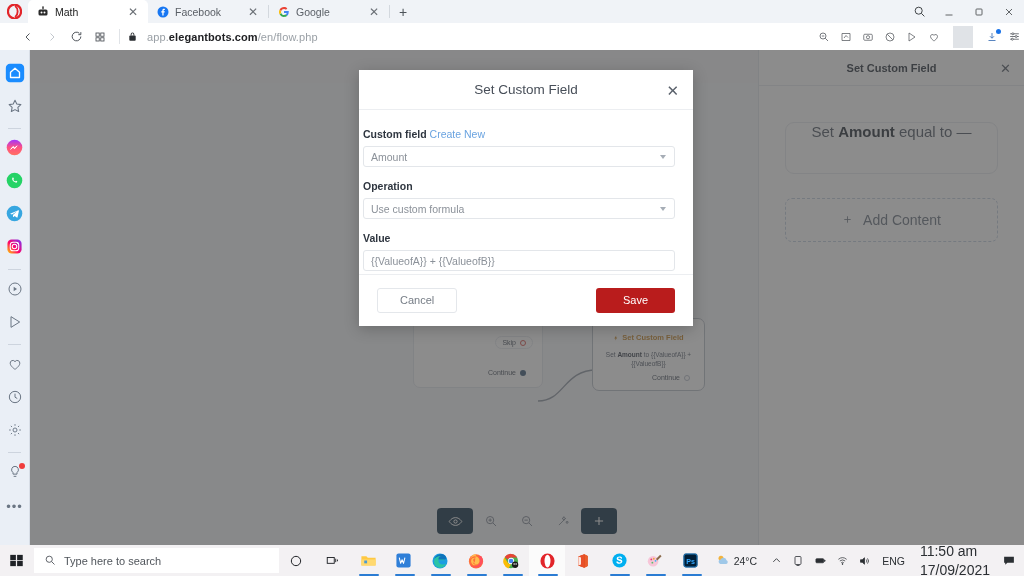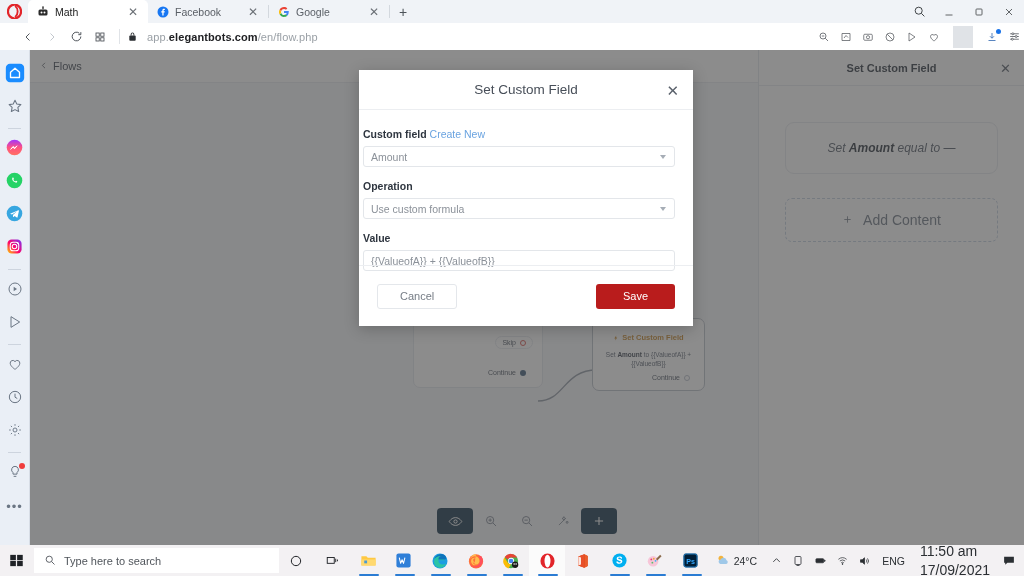--- a/index.html
+++ b/index.html
@@ -117,22 +117,22 @@
   }
   .insp-head {
     height: 36px; display: flex; align-items: center; justify-content: center;
     border-bottom: 1px solid #e8ebef; position: relative;
   }
   .insp-title { font-size: 11px; font-weight: bold; color: #2e3640; }
   .insp-close { position: absolute; right: 13px; top: 50%; transform: translateY(-50%);
     color: #545c68; font-size: 13px; line-height: 1; }
   .insp-card {
     margin: 36px 26px 0 26px; border: 1px solid #e6e9ee; border-radius: 9px;
-    height: 52px; display: flex; align-items: center; justify-content: center;
-    font-size: 12px; color: #525a66; font-style: italic;
+    height: 52px; display: flex; align-items: flex-start; justify-content: center;
+    font-size: 15px; color: #525a66;
   }
   .insp-card b { color: #2b323c; }
   .add-content {
     margin: 24px 26px 0 26px; border: 1px dashed #c3cfe0; border-radius: 7px;
     height: 44px; display: flex; align-items: center; justify-content: center; gap: 10px;
     font-size: 14px; color: #6d7683;
   }
 
   
   .dimmer {
@@ -157,21 +157,21 @@
     width: 100%; height: 21px; border: 1px solid #e3e6ea; border-radius: 3px;
     font-size: 10.5px; color: #8b9199; padding: 0 7px; background: #fff;
     display: flex; align-items: center; position: relative;
     font-family: "Liberation Sans", sans-serif;
   }
   .caret { position: absolute; right: 8px; top: 50%; transform: translateY(-50%);
     width: 0; height: 0; border-left: 3.5px solid transparent; border-right: 3.5px solid transparent;
     border-top: 4px solid #a6adb6; }
   .fgroup { margin-bottom: 13px; }
   .modal-foot {
-    position: absolute; left: 0; right: 0; bottom: 0; height: 61px;
+    position: absolute; left: 0; right: 0; bottom: 0; height: 52px;
     border-top: 1px solid #eceef1; display: flex; align-items: center;
     justify-content: space-between; padding: 0 18px;
   }
   .btn-cancel {
     background: #fff; border: 1px solid #e4e7eb; border-radius: 3px;
     font-size: 11px; color: #767d86; padding: 6px 22px; line-height: 1;
     font-family: "Liberation Sans", sans-serif;
   }
   .btn-save {
     background: #b91c1c; border: none; border-radius: 3px; color: #fff;
@@ -490,46 +490,20 @@
           <span style="position:absolute;top:-1px;right:-2px;width:6px;height:6px;border-radius:50%;background:#f03d3d;"></span>
         </span>
       </div>
       <div class="rail-item">
         <span style="color:#6b7684;font-size:13px;letter-spacing:1px;line-height:1;">•••</span>
       </div>
     </div>
 
     <div class="appwrap">
 
-      <div class="apphead">
-        <div class="flows-back">
-          <span>
-            <svg width="8" height="11" viewBox="0 0 24 24" fill="none" stroke="#3d4450" stroke-width="2.2">
-                <path d="M15 4 7 12l8 8"></path>
-              </svg>
-          </span>
-          <span>Flows</span>
-        </div>
-        <div class="head-right">
-          <div class="icon-btn">
-            <svg width="13" height="13" viewBox="0 0 24 24" fill="none" stroke="#5b6472" stroke-width="1.7">
-                <path d="M4 12a8 8 0 1 1 2.6 5.9"></path>
-                <path d="M4 6.5V12h5.5"></path>
-              </svg>
-          </div>
-          <div class="icon-btn">
-            <svg width="13" height="13" viewBox="0 0 24 24" fill="none" stroke="#95a0b0" stroke-width="1.7">
-                <path d="M20 12a8 8 0 1 0-2.6 5.9"></path>
-                <path d="M20 6.5V12h-5.5"></path>
-              </svg>
-          </div>
-          <button class="publish-btn">Publish</button>
-          <div class="more-btn">•••</div>
-        </div>
-      </div>
 
       <div class="canvas">
 
         <div class="node" style="left:383px; top:235px; width:130px; height:70px;">
           <div class="tag" style="right:9px; top:17px;">
             <span>Skip</span>
             <span class="dot hollow-red"></span>
           </div>
           <div class="tag" style="right:9px; bottom:8px; border-color:transparent;">
             <span>Continue</span>

